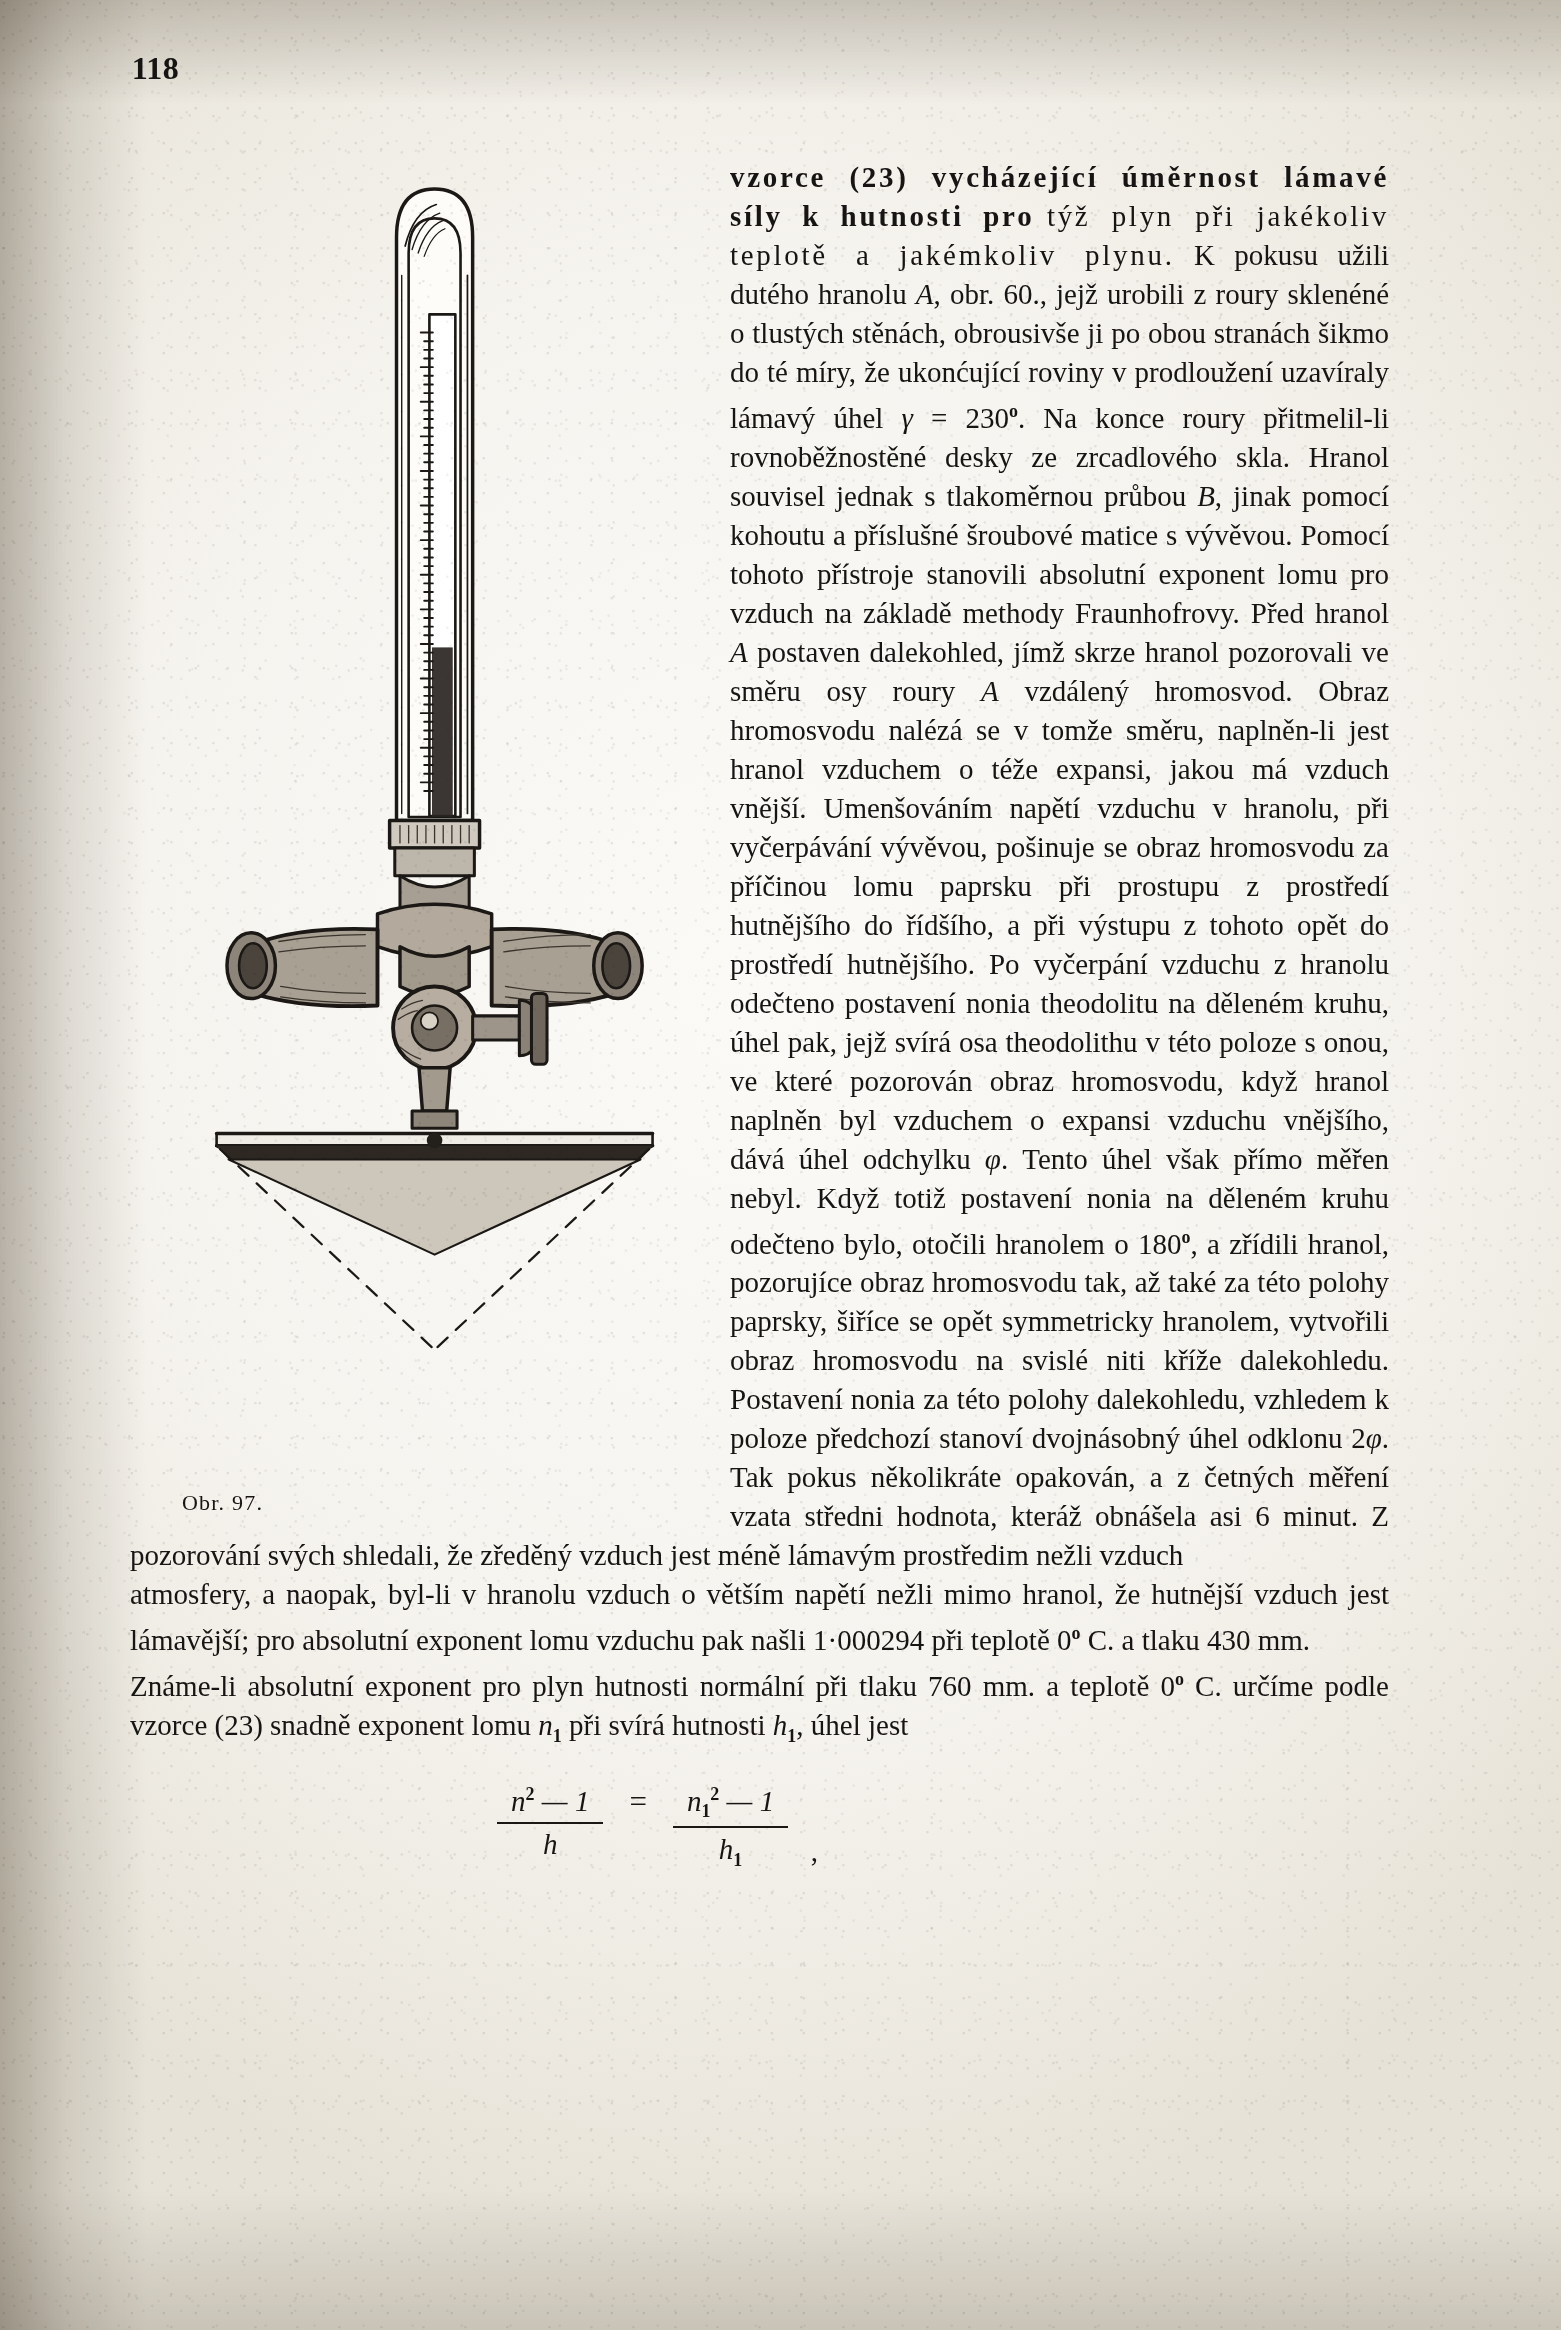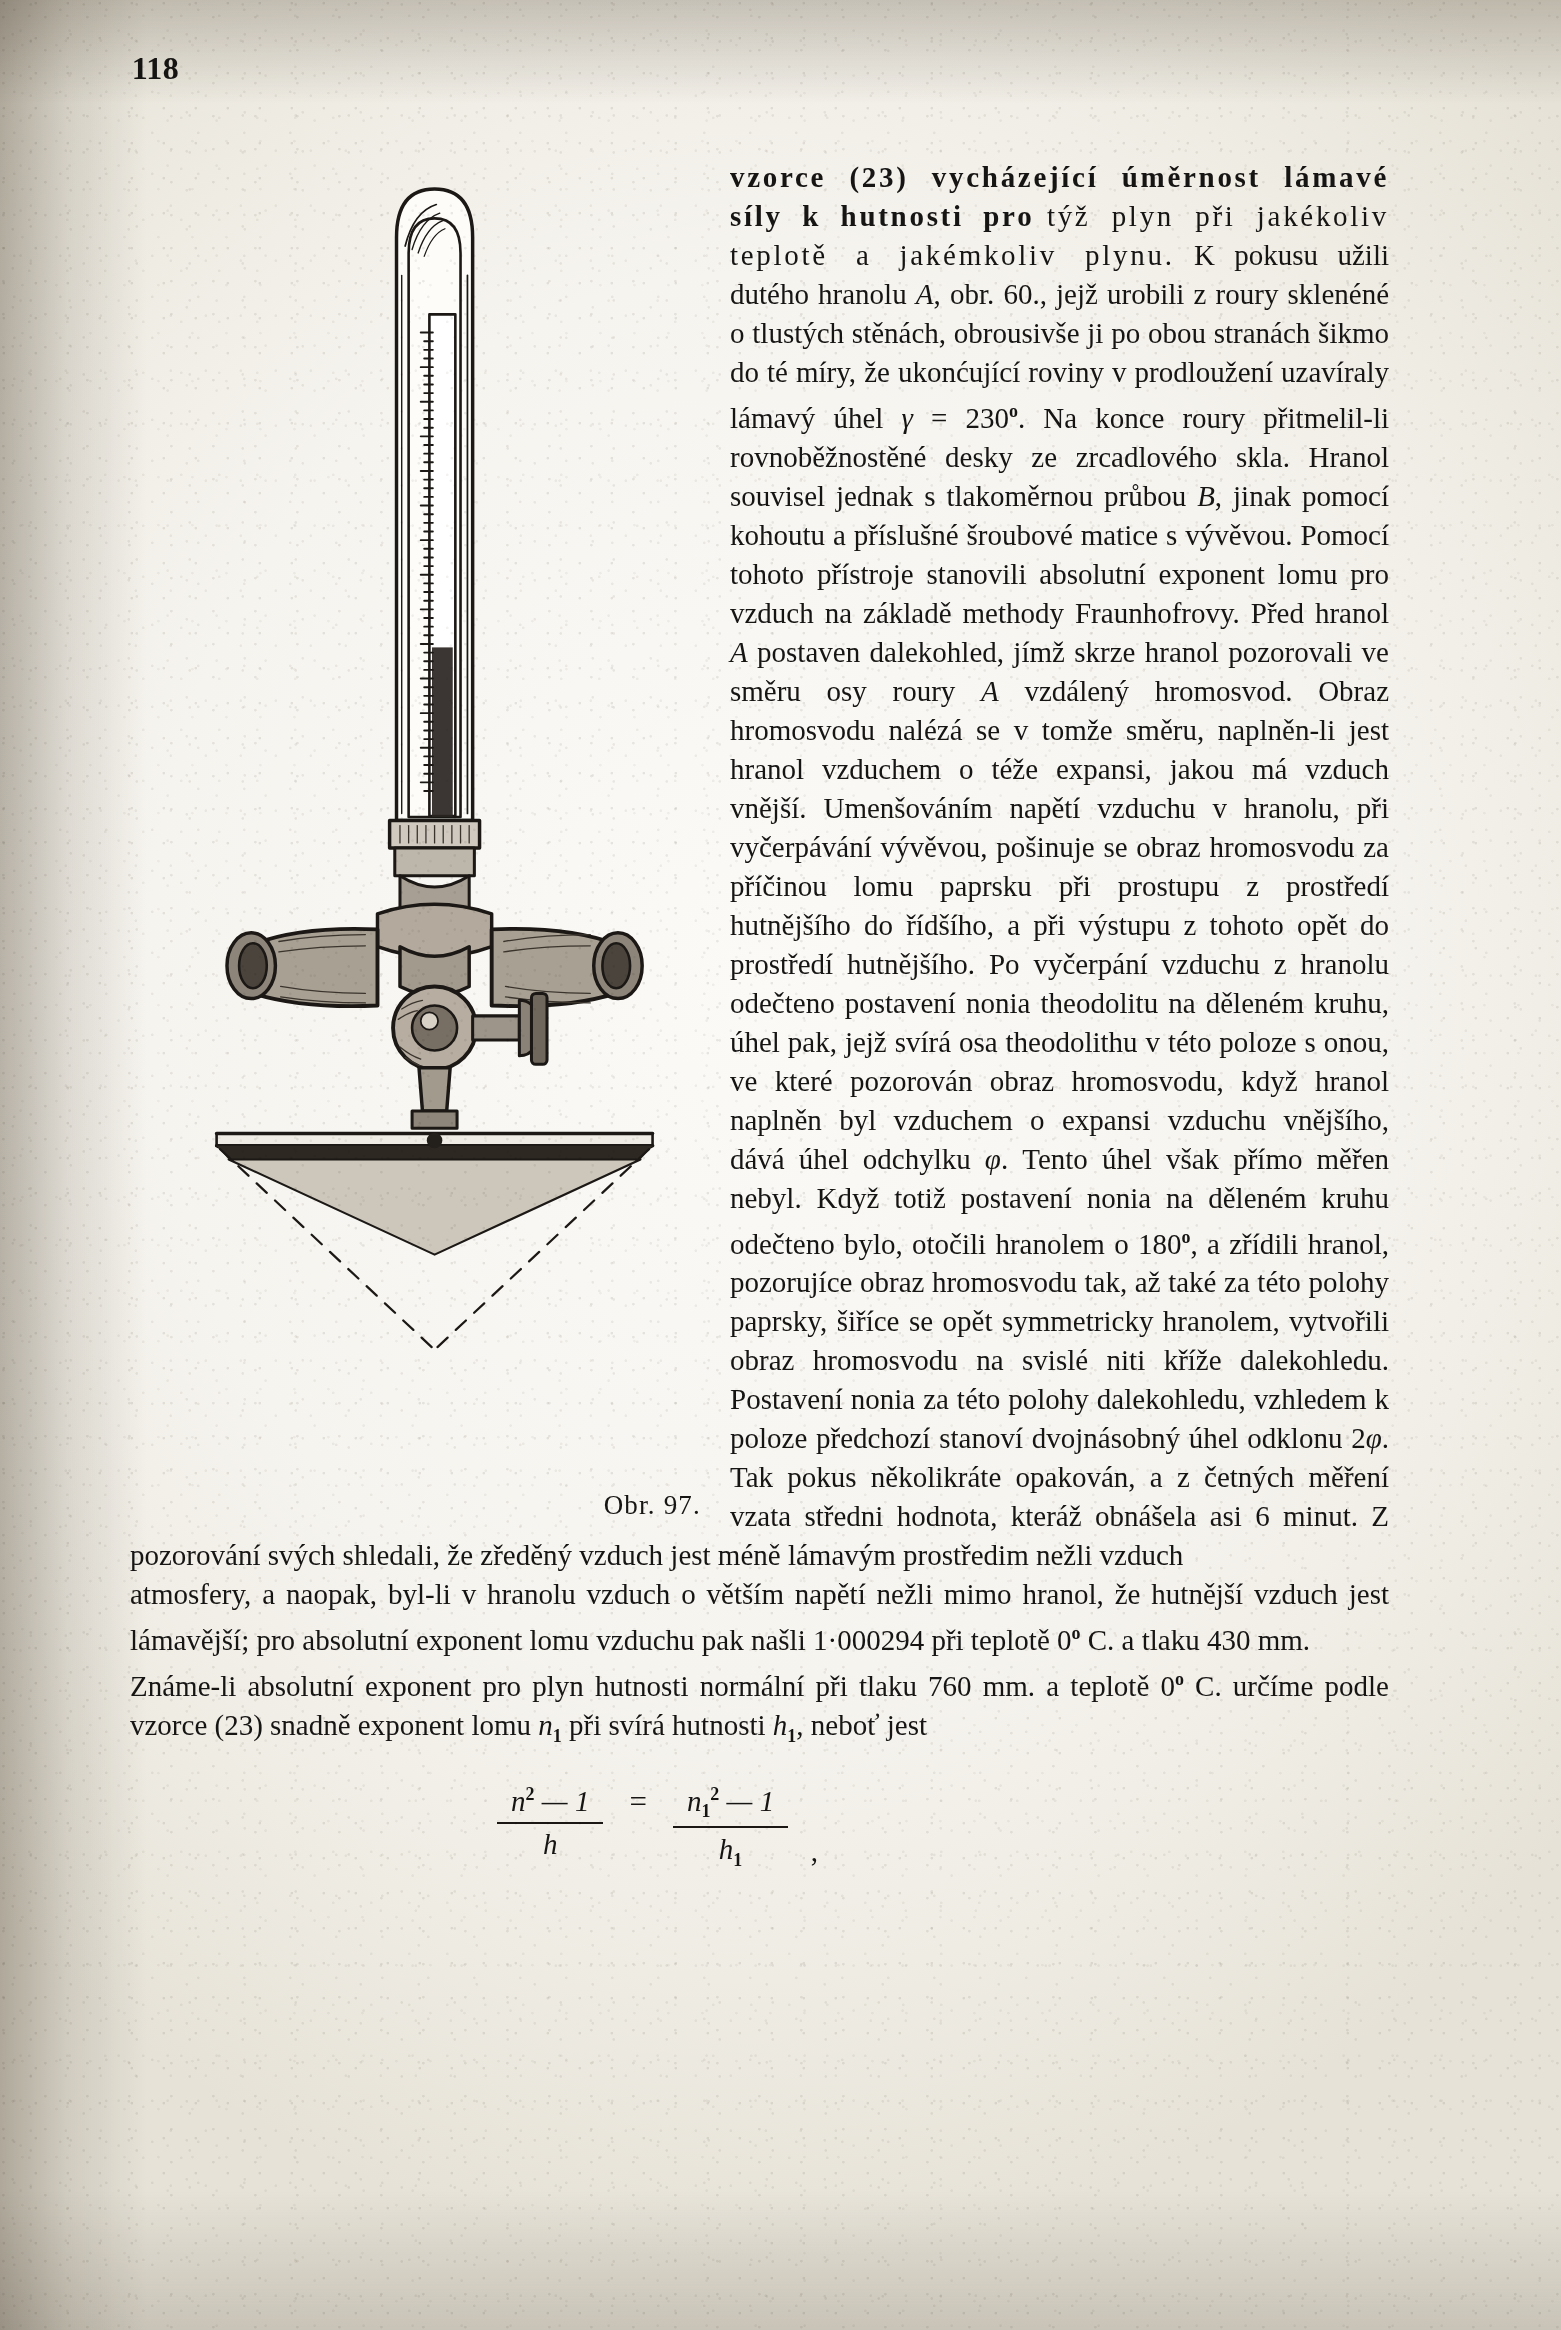--- a/index.html
+++ b/index.html
@@ -105,22 +105,22 @@
 
   
   .figure {
     float: left;
     width: 519px;
     margin: 5.2px 29px 8.7px 52px;
     shape-margin: 8.7px;
   }
   .figure svg { display: block; width: 100%; height: auto; }
   .fig-caption {
-    text-align: right;
-    font-size: 27px;
+    text-align: left;
+    font-size: 22px;
     letter-spacing: 1.2px;
     margin-top: 12px;
     font-family: "Liberation Serif", "DejaVu Serif", serif;
   }
 
   .tail { clear: both; }
   .tail p { text-indent: 0; }
   .para-indent { text-indent: 55px; }
 
   
@@ -331,21 +331,21 @@
       <span>K pokusu</span>
       <span>užili dutého hranolu </span><i>A</i><span>, obr. 60., jejž urobili z roury sklenéné o tlustých stěnách, obrousivše ji po obou stranách šikmo do té míry, že ukonćující roviny v prodloužení uzavíraly lámavý úhel </span><i>γ</i><span> = 230</span><span class="deg">o</span><span>. Na konce roury přitmelil-li rovnoběžnostěné desky ze zrcadlového skla.</span>
 
       <span>Hranol souvisel jednak s tlakoměrnou průbou </span><i>B</i><span>, jinak pomocí kohoutu a příslušné šroubové matice s vývěvou. Pomocí tohoto přístroje stanovili absolutní exponent lomu pro vzduch na základě methody Fraunhofrovy. Před hranol </span><i>A</i><span> postaven dalekohled, jímž skrze hranol pozorovali ve směru osy roury </span><i>A</i><span> vzdálený hromosvod. Obraz hromosvodu nalézá se v tomže směru, naplněn-li jest hranol vzduchem o téže expansi, jakou má vzduch vnější. Umenšováním napětí vzduchu v hranolu, při vyčerpávání vývěvou, pošinuje se obraz hromosvodu za příčinou lomu paprsku při prostupu z prostředí hutnějšího do řídšího, a při výstupu z tohoto opět do prostředí hutnějšího. Po vyčerpání vzduchu z hranolu odečteno postavení nonia theodolitu na děleném kruhu, úhel pak, jejž svírá osa theodolithu v této poloze s onou, ve které pozorován obraz hromosvodu, když hranol naplněn byl vzduchem o expansi vzduchu vnějšího, dává úhel odchylku </span><i>φ</i><span>. Tento úhel však přímo měřen nebyl. Když totiž postavení nonia na děleném kruhu odečteno bylo, otočili hranolem o 180</span><span class="deg">o</span><span>, a zřídili hranol, pozorujíce obraz hromosvodu tak, až také za této polohy paprsky, šiříce se opět symmetricky hranolem, vytvořili obraz hromosvodu na svislé niti kříže dalekohledu. Postavení nonia za této polohy dalekohledu, vzhledem k poloze předchozí stanoví dvojnásobný úhel odklonu 2</span><i>φ</i><span>. Tak pokus několikráte opakován, a z četných měření vzata středni hodnota, kteráž obnášela asi 6 minut. Z pozorování svých shledali, že zředěný vzduch jest méně lámavým prostředim nežli vzduch</span>
     </p>
 
     <div class="tail">
 
       <p><span>atmosfery, a naopak, byl-li v hranolu vzduch o větším napětí nežli mimo hranol, že hutnější vzduch jest lámavější; pro absolutní exponent lomu vzduchu pak našli 1·000294 při teplotě 0</span><span class="deg">o</span><span> C. a tlaku 430 mm.</span></p>
 
-      <p class="para-indent"><span>Známe-li absolutní exponent pro plyn hutnosti normální při tlaku 760 mm. a teplotě 0</span><span class="deg">o</span><span> C. určíme podle vzorce (23) snadně exponent lomu </span><i><span>n</span><sub>1</sub></i><span> při svírá hutnosti </span><i><span>h</span><sub>1</sub></i><span>, neboť jest</span></p>
+      <p class="para-indent"><span>Známe-li absolutní exponent pro plyn hutnosti normální při tlaku 760 mm. a teplotě 0</span><span class="deg">o</span><span> C. určíme podle vzorce (23) snadně exponent lomu </span><i><span>n</span><sub>1</sub></i><span> při svírá hutnosti </span><i><span>h</span><sub>1</sub></i><span>, úhel jest</span></p>
 
       <div class="formula">
         <div class="inner">
           <span class="frac">
             <span class="num"><span>n</span><sup class="bsup">2</sup><span> — 1</span></span>
             <span class="den">h</span>
           </span>
           <span class="eqsign">=</span>
           <span class="frac">
             <span class="num"><span>n</span><sub>1</sub><sup class="bsup">2</sup><span> — 1</span></span>

